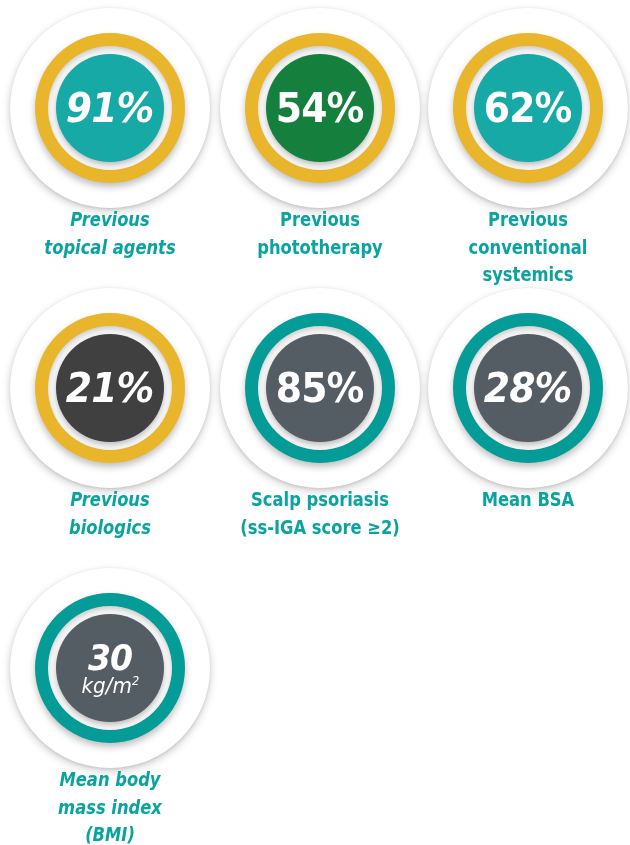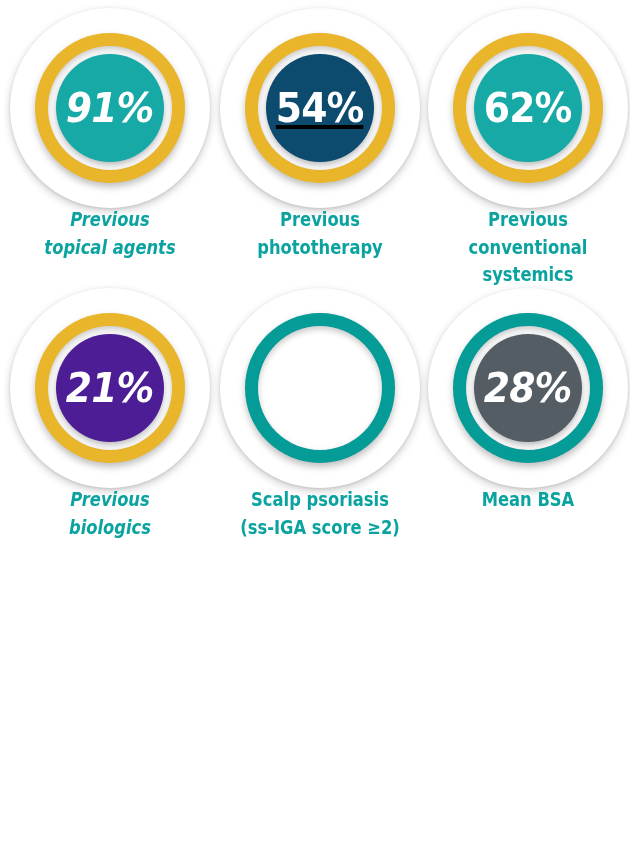--- a/index.html
+++ b/index.html
@@ -152,21 +152,21 @@
         <div class="value">91%</div>
       </div>
     </div>
     <div class="caption">Previous
 topical agents</div>
   </div>
 
   <div class="stat r1 c2">
     <div class="disc">
       <div class="ring" style="background: rgb(233, 181, 43);"></div>
-      <div class="puck" style="background: #0c4a6e; text-decoration: underline;">
+      <div class="puck" style="background: #15803d;">
         <div class="value">54%</div>
       </div>
     </div>
     <div class="caption">Previous
 phototherapy</div>
   </div>
 
   <div class="stat r1 c3">
     <div class="disc">
       <div class="ring" style="background: rgb(233, 181, 43);"></div>
@@ -175,40 +175,55 @@
       </div>
     </div>
     <div class="caption">Previous
 conventional
 systemics</div>
   </div>
 
   <div class="stat r2 c1">
     <div class="disc">
       <div class="ring" style="background: rgb(233, 181, 43);"></div>
-      <div class="puck" style="background: #4c1d95;">
+      <div class="puck" style="background: #404040;">
         <div class="value">21%</div>
       </div>
     </div>
     <div class="caption">Previous
 biologics</div>
   </div>
 
   <div class="stat r2 c2">
     <div class="disc">
       <div class="ring" style="background: rgb(5, 155, 151);"></div>
+      <div class="puck" style="background: rgb(85, 93, 100);">
+        <div class="value">85%</div>
+      </div>
     </div>
     <div class="caption">Scalp psoriasis
 (ss-IGA score ≥2)</div>
   </div>
 
   <div class="stat r2 c3">
     <div class="disc">
       <div class="ring" style="background: rgb(5, 155, 151);"></div>
       <div class="puck" style="background: rgb(85, 93, 100); font-style: italic;">
         <div class="value">28%</div>
       </div>
     </div>
     <div class="caption">Mean BSA</div>
   </div>
 
+  <div class="stat r3 c1">
+    <div class="disc">
+      <div class="ring" style="background: rgb(5, 155, 151);"></div>
+      <div class="puck" style="background: rgb(85, 93, 100);">
+        <div class="value small">30</div>
+        <div class="unit"><span>kg/m</span><sup>2</sup></div>
+      </div>
+    </div>
+    <div class="caption">Mean body
+mass index
+(BMI)</div>
+  </div>
 
 </div>
 
 </body></html>

